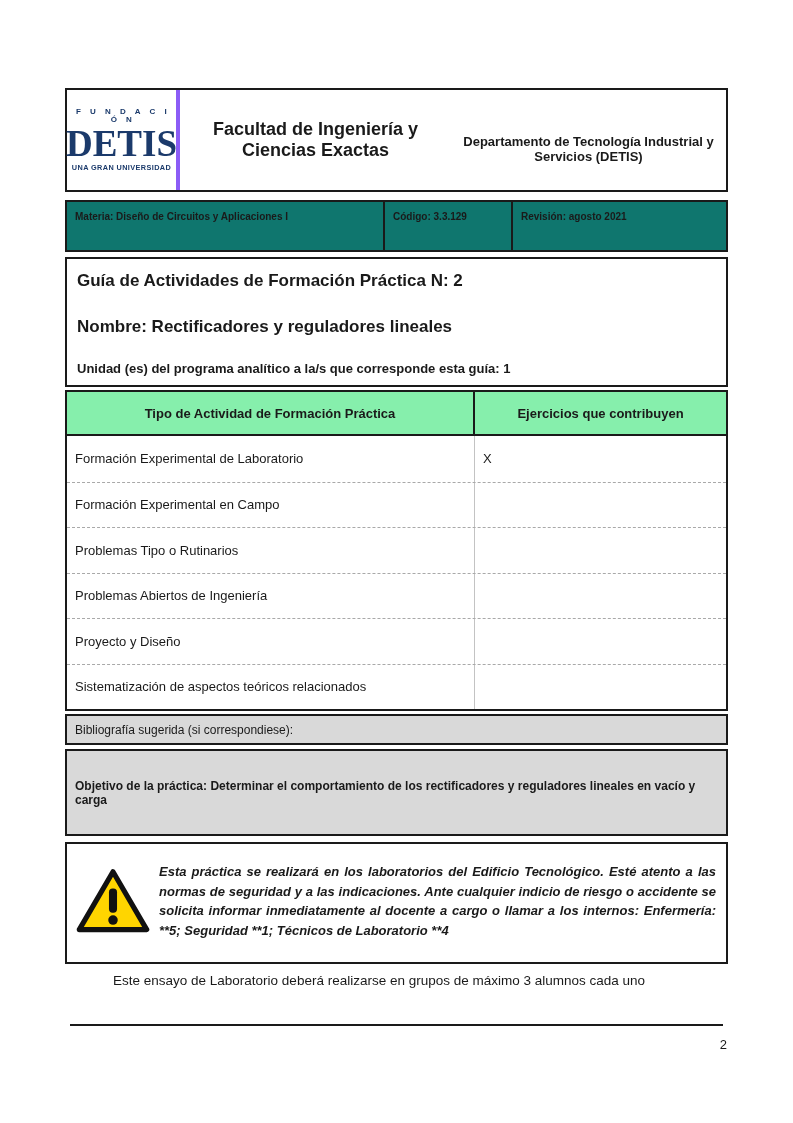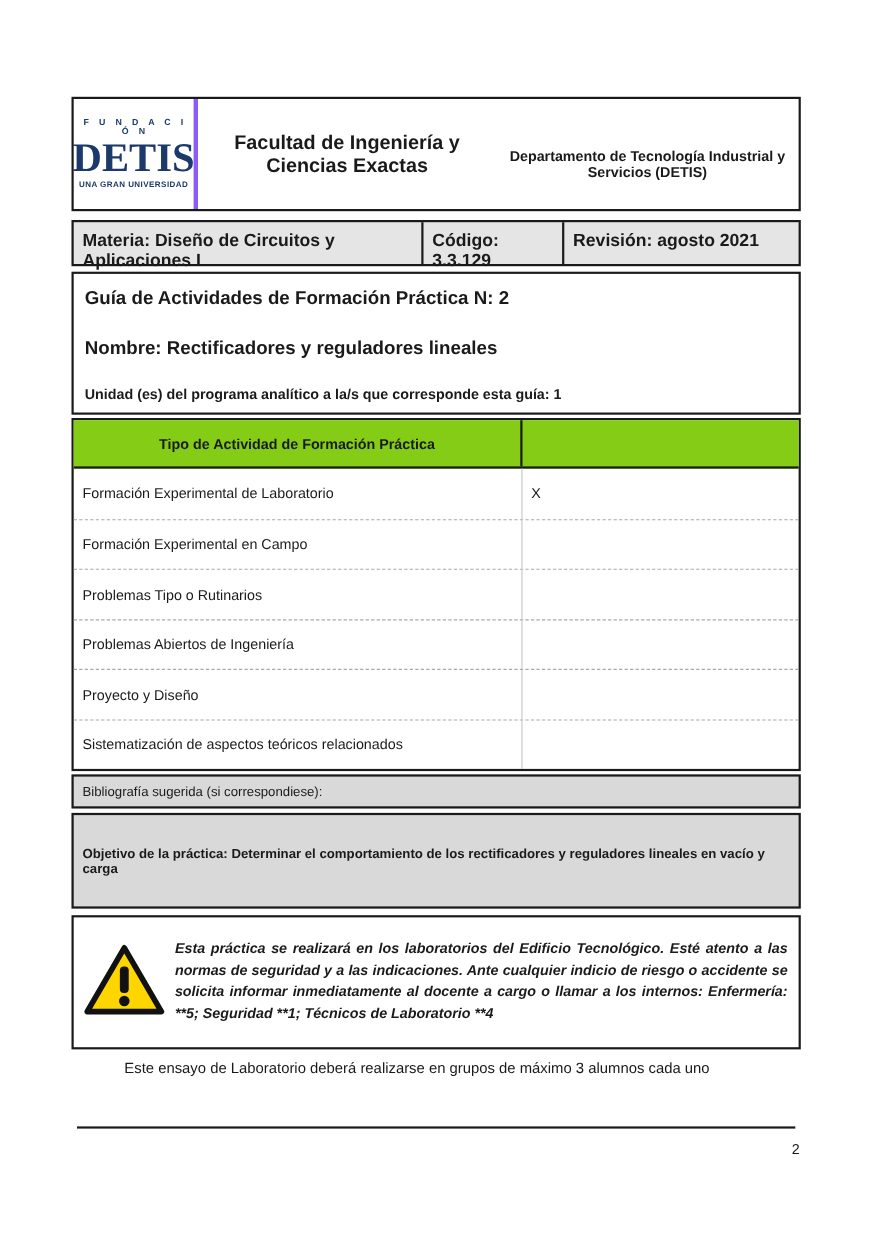--- a/index.html
+++ b/index.html
@@ -34,41 +34,41 @@
   .title-cell {
     flex: 1; display: flex; flex-direction: row;
     align-items: center; justify-content: center; text-align: center;
   }
   .fac-title { font-size: 18px; font-weight: bold; }
   .fac-sub   { font-size: 13px; font-weight: bold; margin-top: 18px; }
 
   
   .meta-row {
     display: flex; margin-top: 8px;
-    border: 2px solid #1a1a1a; background: #e5e5e5;
-    height: 42px; font-weight: bold; font-size: 16px;
+    border: 2px solid #1a1a1a; background: #0f766e;
+    height: 52px; font-weight: bold; font-size: 10px;
   }
   .meta-cell { display: flex; align-items: flex-start; padding: 9px 8px 0 8px; }
   .meta-materia { width: 318px; border-right: 2px solid #1a1a1a; }
   .meta-codigo  { width: 128px; border-right: 2px solid #1a1a1a; }
   .meta-revision{ flex: 1; }
 
   
   .guide-box {
     margin-top: 5px; border: 2px solid #1a1a1a;
     padding: 12px 10px 14px 10px; height: 130px; background: #fff;
   }
   .guide-line1, .guide-line2 { font-size: 17px; font-weight: bold; }
   .guide-line2 { margin-top: 26px; }
   .guide-line3 { font-size: 13px; font-weight: bold; margin-top: 24px; }
 
   
   .activity-table { margin-top: 3px; border: 2px solid #1a1a1a; background: #fff; }
   .thead {
-    display: flex; background: #84cc16; border-bottom: 2px solid #1a1a1a;
+    display: flex; background: #86efac; border-bottom: 2px solid #1a1a1a;
     font-weight: bold; font-size: 13px; height: 44px;
   }
   .thead .tcell { display: flex; align-items: center; justify-content: center; text-align: center; }
   .trow { display: flex; height: 45.5px; font-size: 13px; }
   .trow + .trow { border-top: 1px dashed #a9a9a9; }
   .trow .tcell { display: flex; align-items: center; padding: 0 8px; }
   .tcell.left  { width: 408px; }
   .thead .tcell.left { border-right: 2px solid #1a1a1a; }
   .trow  .tcell.left { border-right: 1px solid #c3c3c3; }
   .tcell.right { flex: 1; }
@@ -140,20 +140,21 @@
 
   <div class="guide-box">
     <div class="guide-line1">Guía de Actividades de Formación Práctica N: 2</div>
     <div class="guide-line2">Nombre: Rectificadores y reguladores lineales</div>
     <div class="guide-line3">Unidad (es) del programa analítico a la/s que corresponde esta guía: 1</div>
   </div>
 
   <div class="activity-table">
     <div class="thead">
       <div class="tcell left">Tipo de Actividad de Formación Práctica</div>
+      <div class="tcell right">Ejercicios que contribuyen</div>
     </div>
     <div class="trow">
       <div class="tcell left">Formación Experimental de Laboratorio</div>
       <div class="tcell right">X</div>
     </div>
     <div class="trow">
       <div class="tcell left">Formación Experimental en Campo</div>
       <div class="tcell right"></div>
     </div>
     <div class="trow">

